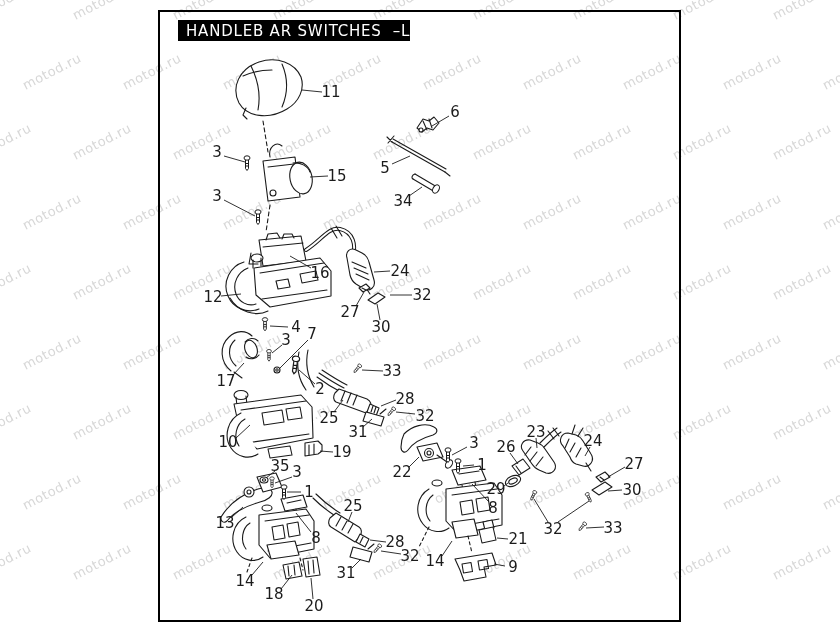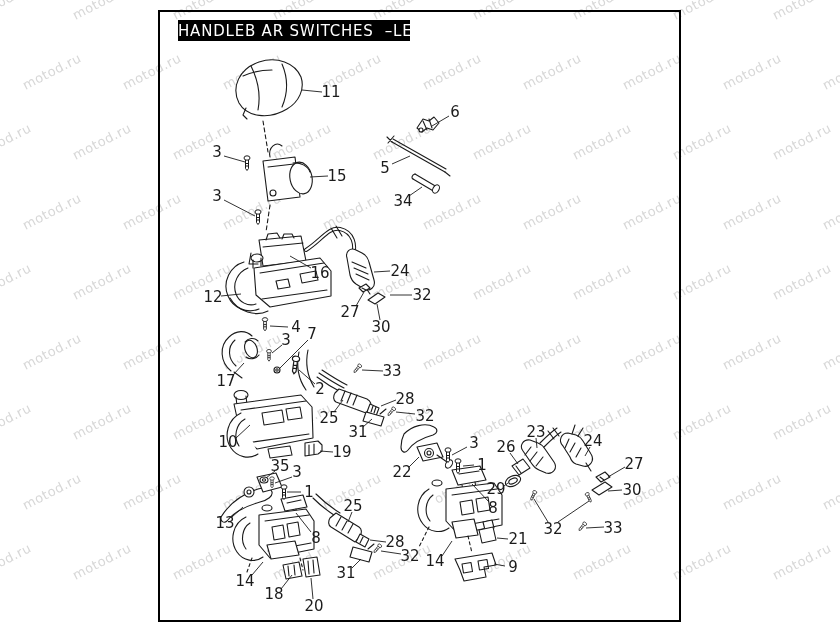--- a/index.html
+++ b/index.html
@@ -4,21 +4,21 @@
 <style>
   html,body{margin:0;padding:0;background:#fff;}
   .stage{position:relative;width:840px;height:630px;background:#fff;overflow:hidden;
          font-family:"DejaVu Sans","Liberation Sans",sans-serif;}
   .wm-layer{position:absolute;inset:0;z-index:0;}
   .wm{position:absolute;font-size:13px;letter-spacing:.5px;white-space:nowrap;
       transform:rotate(-27deg);user-select:none;}
   .frame{position:absolute;left:158px;top:10px;width:519px;height:608px;
          border:2px solid #000;background:transparent;z-index:1;}
   .titlebar{position:absolute;left:178px;top:20px;width:232px;height:21px;
-            display:flex;align-items:center;box-sizing:border-box;
+            display:flex;align-items:center;padding-left:8px;box-sizing:border-box;
             font-size:15px;letter-spacing:.8px;white-space:pre;z-index:3;}
   svg.diagram{position:absolute;left:0;top:0;z-index:2;}
   .callout-text{font-size:15px;}
 </style>
 </head>
 <body>
 
 <div class="stage" style="background: rgb(255, 255, 255);">
 
   <div class="wm-layer">

